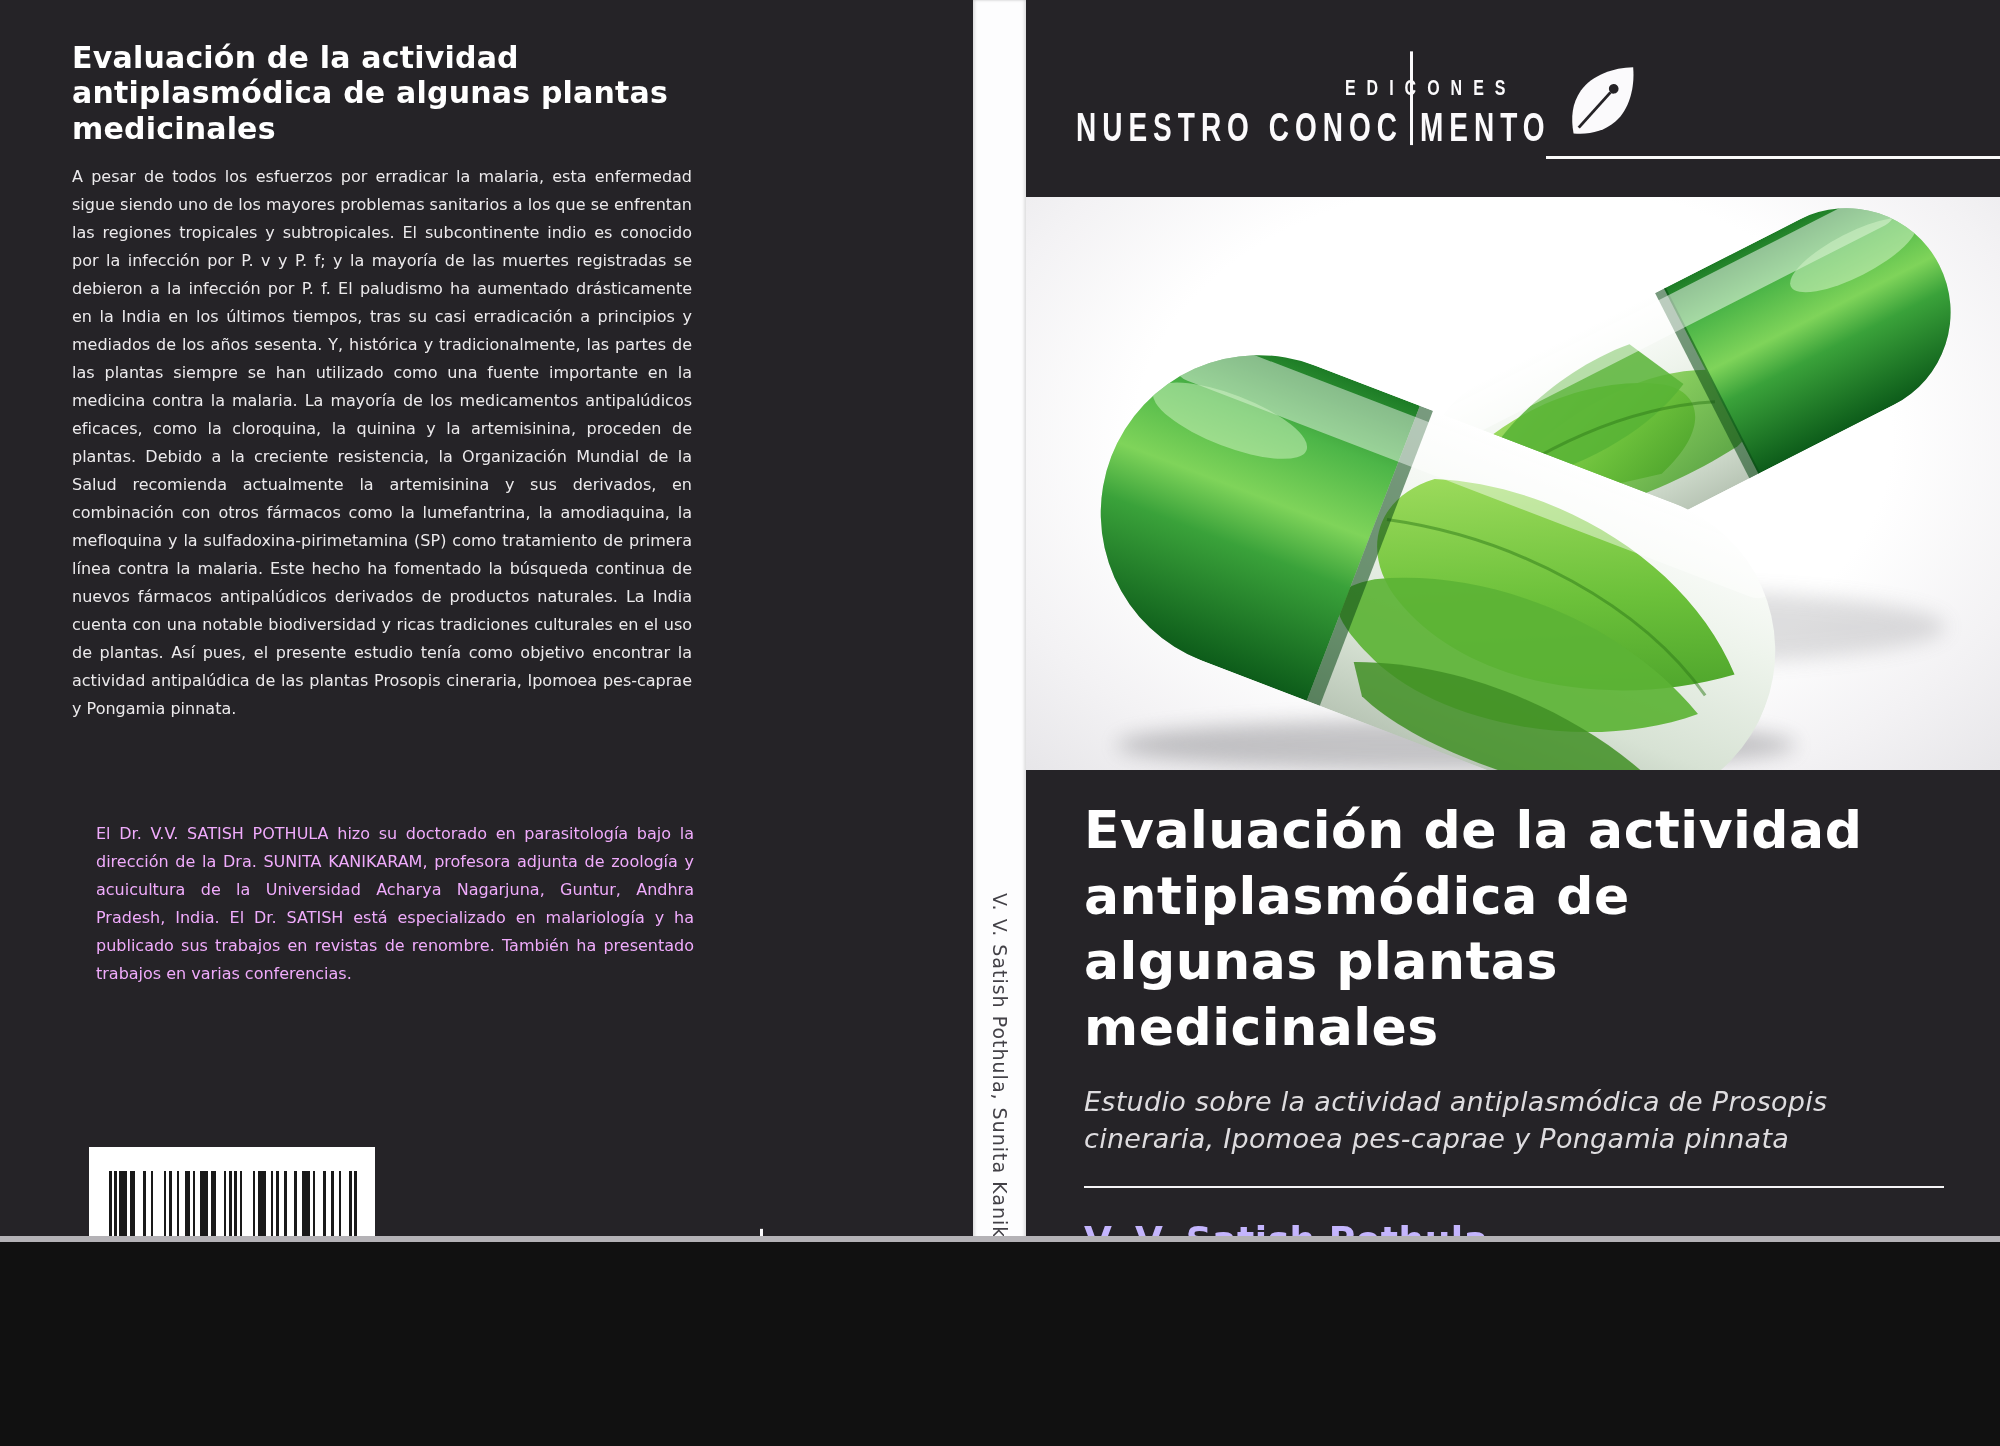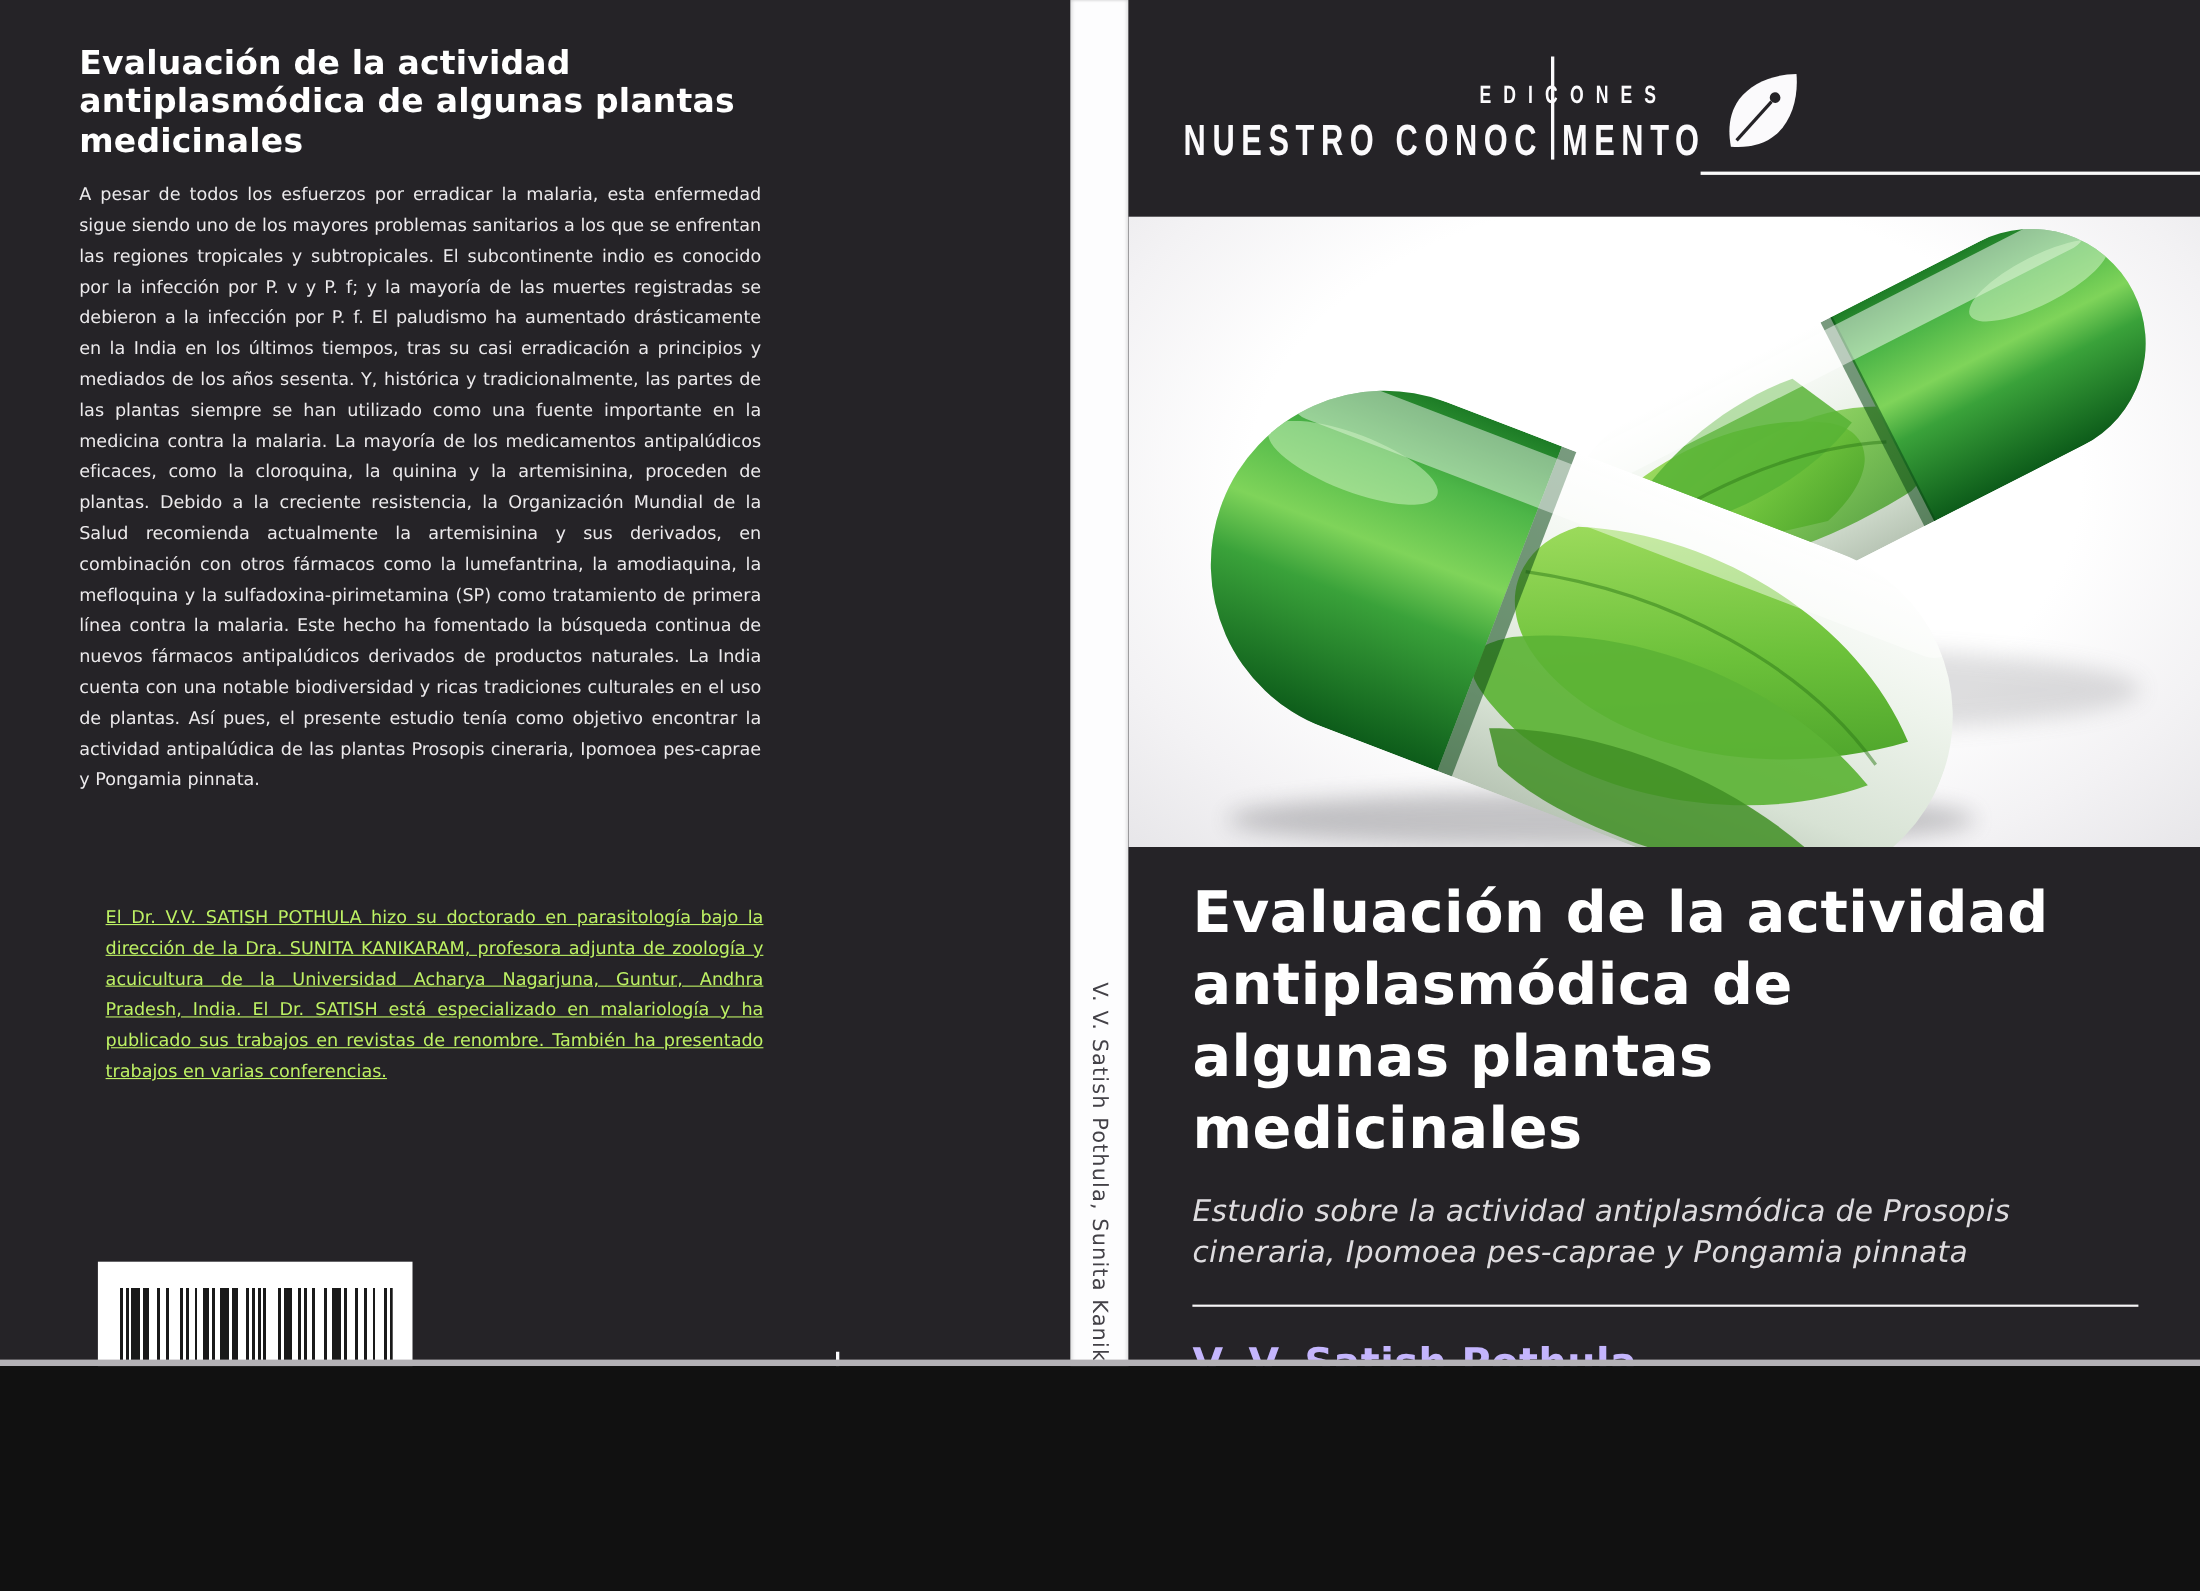--- a/index.html
+++ b/index.html
@@ -4,22 +4,22 @@
 <style>
   html,body{margin:0;padding:0;background:#111;}
   .cover{position:relative;width:2000px;height:1242px;overflow:hidden;background:#252327;
          font-family:"DejaVu Sans","Liberation Sans",sans-serif;}
   
   .back{position:absolute;left:0;top:0;width:973px;height:1446px;background:#252327;}
   .back-title{position:absolute;left:72px;top:40px;margin:0;color:#ffffff;
               font-size:30px;line-height:1.18;font-weight:bold;white-space:pre-line;letter-spacing:.2px;}
   .back-desc{position:absolute;left:72px;top:163px;width:620px;margin:0;color:#eceaec;
              font-size:16px;line-height:28px;text-align:justify;}
-  .back-bio{position:absolute;left:96px;top:820px;width:598px;margin:0;color:#bef264;
-            font-size:16px;line-height:28px;text-align:justify;text-decoration:underline;}
+  .back-bio{position:absolute;left:96px;top:820px;width:598px;margin:0;color:#f0abfc;
+            font-size:16px;line-height:28px;text-align:justify;}
   
   .barcode-box{position:absolute;left:89px;top:1147px;width:286px;height:238px;background:#ffffff;}
   .barcode-box svg{position:absolute;left:20px;top:24px;width:248px;height:172px;}
   .barcode-box svg rect{fill:#191919;}
   .barcode-digits{position:absolute;left:10px;bottom:12px;width:270px;color:#141414;
                   font-family:"DejaVu Sans Mono","Liberation Mono",monospace;
                   font-size:20px;letter-spacing:5px;white-space:nowrap;}
   
   .pubmark{position:absolute;display:flex;align-items:flex-end;color:#fbfafc;font-weight:bold;}
   .pubtext{text-align:right;transform:scaleY(1.42);transform-origin:center bottom;

